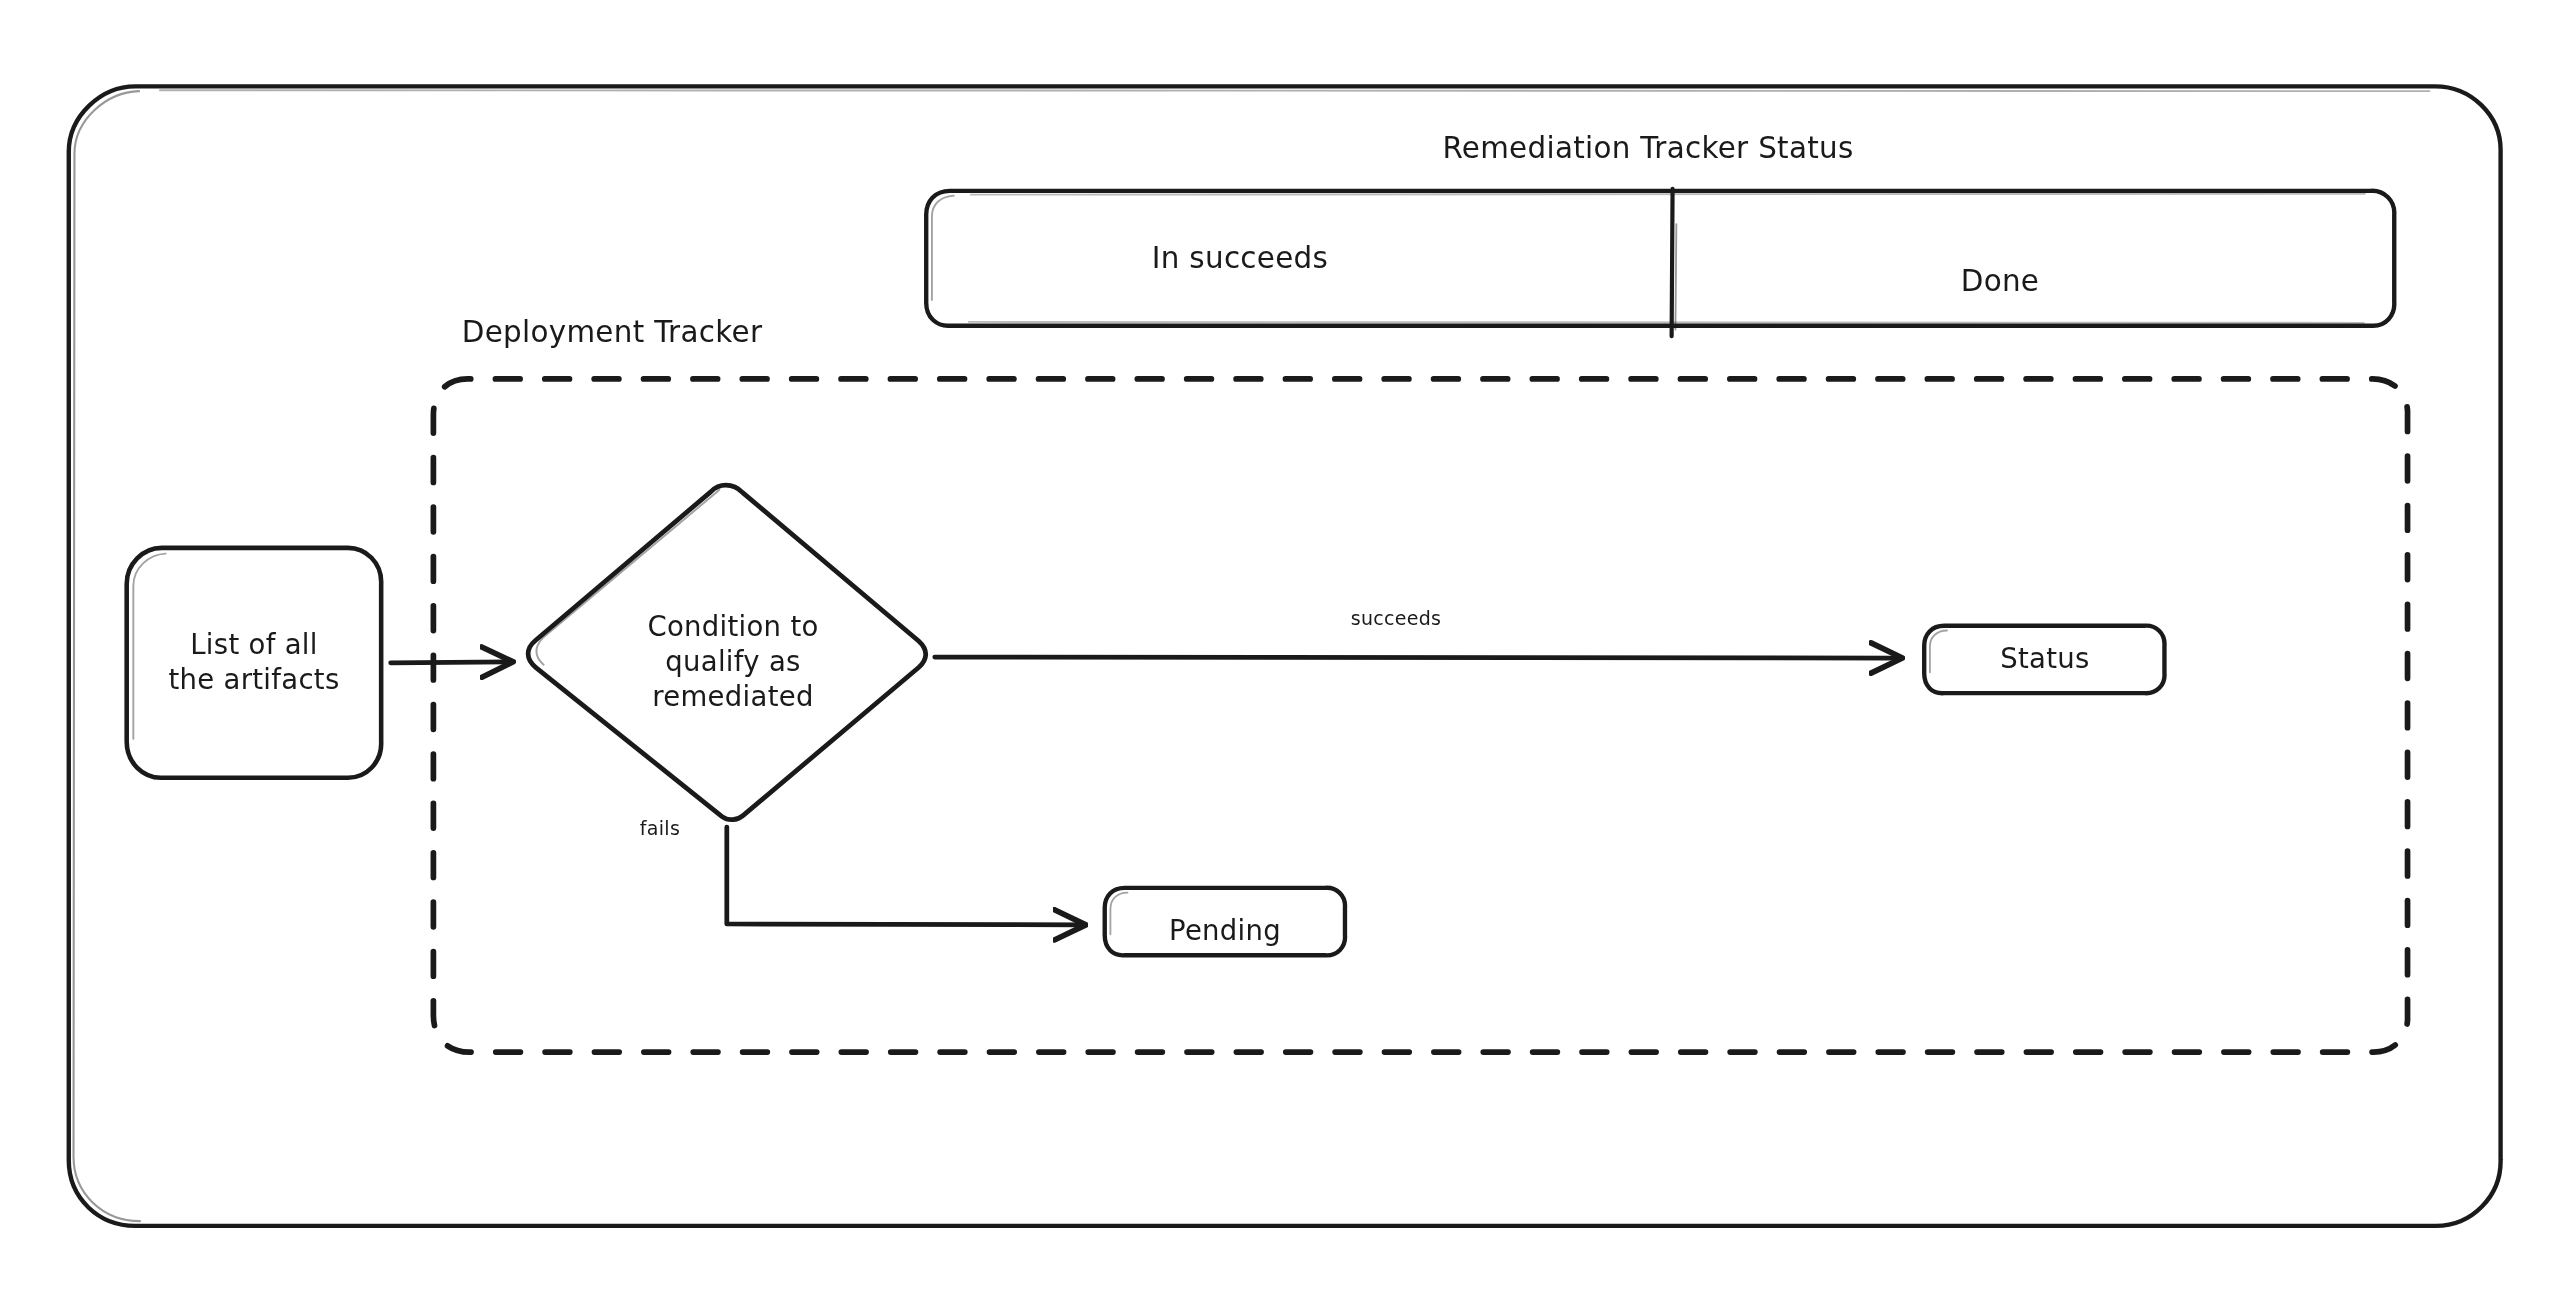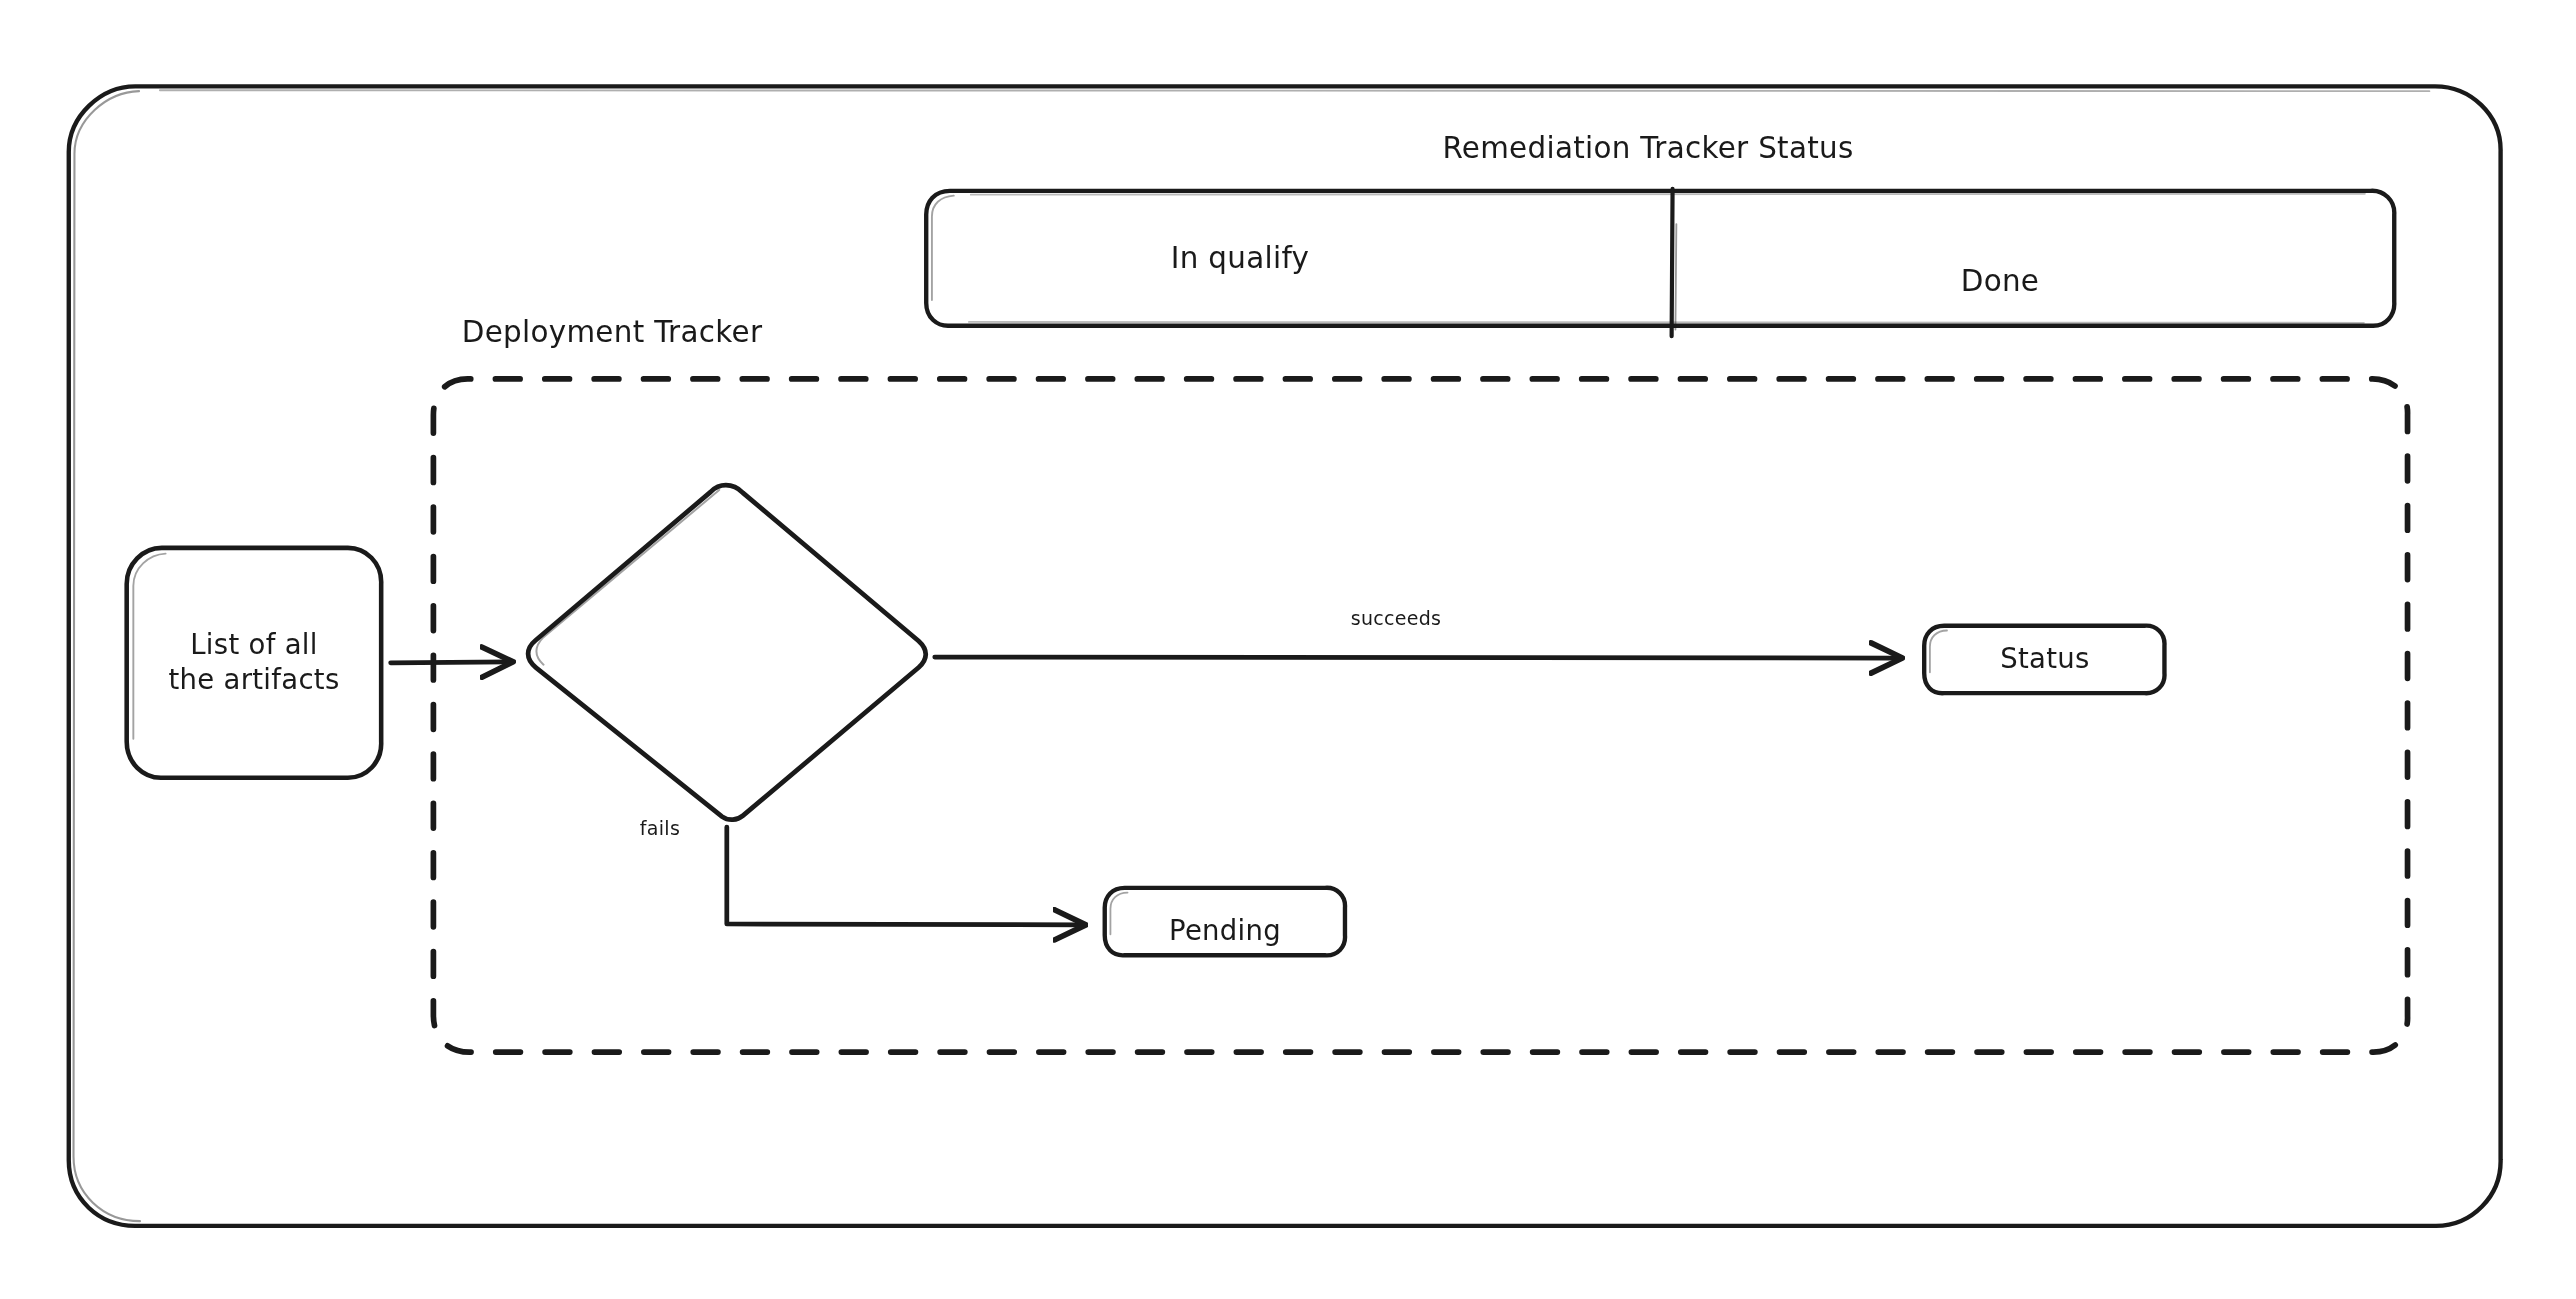--- a/index.html
+++ b/index.html
@@ -169,29 +169,32 @@
       <path d="M 984 692 L 2000 693" fill="none" stroke="#1a1a1a" stroke-width="5" stroke-linecap="round" marker-end="url(#arrowEnd)"></path>
     </g>
 
     <g>
       <path d="M 765 871 L 765 973 L 1140 974" fill="none" stroke="#1a1a1a" stroke-width="5" stroke-linecap="round" stroke-linejoin="round" marker-end="url(#arrowEnd)"></path>
     </g>
   </svg>
 
   <div class="lbl lbl-title" style="left:1648px; top:149px;">Remediation Tracker Status</div>
 
-  <div class="lbl lbl-lane" style="left:1240px; top:259px;">In qualify</div>
+  <div class="lbl lbl-lane" style="left:1240px; top:259px;">In succeeds</div>
 
   <div class="lbl lbl-lane" style="left:2000px; top:259px;margin-top:23px;">Done</div>
 
   <div class="lbl lbl-group" style="left:612px; top:333px;">Deployment Tracker</div>
 
   <div class="lbl lbl-node" style="left:254px; top:662px;">List of all
 the artifacts</div>
 
+  <div class="lbl lbl-node" style="left:733px; top:662px;">Condition to
+qualify as
+remediated</div>
 
   <div class="lbl lbl-node-small" style="left:2045px; top:659px;">Status</div>
 
   <div class="lbl lbl-node-small" style="left:1225px; top:931px;text-align:right;">Pending</div>
 
   <div class="lbl lbl-edge" style="left:1396px; top:618px;">succeeds</div>
 
   <div class="lbl lbl-edge" style="left:660px; top:828px;">fails</div>
 
   <div class="hit" style="left:254px; top:663px; width:256px; height:232px;"></div>

